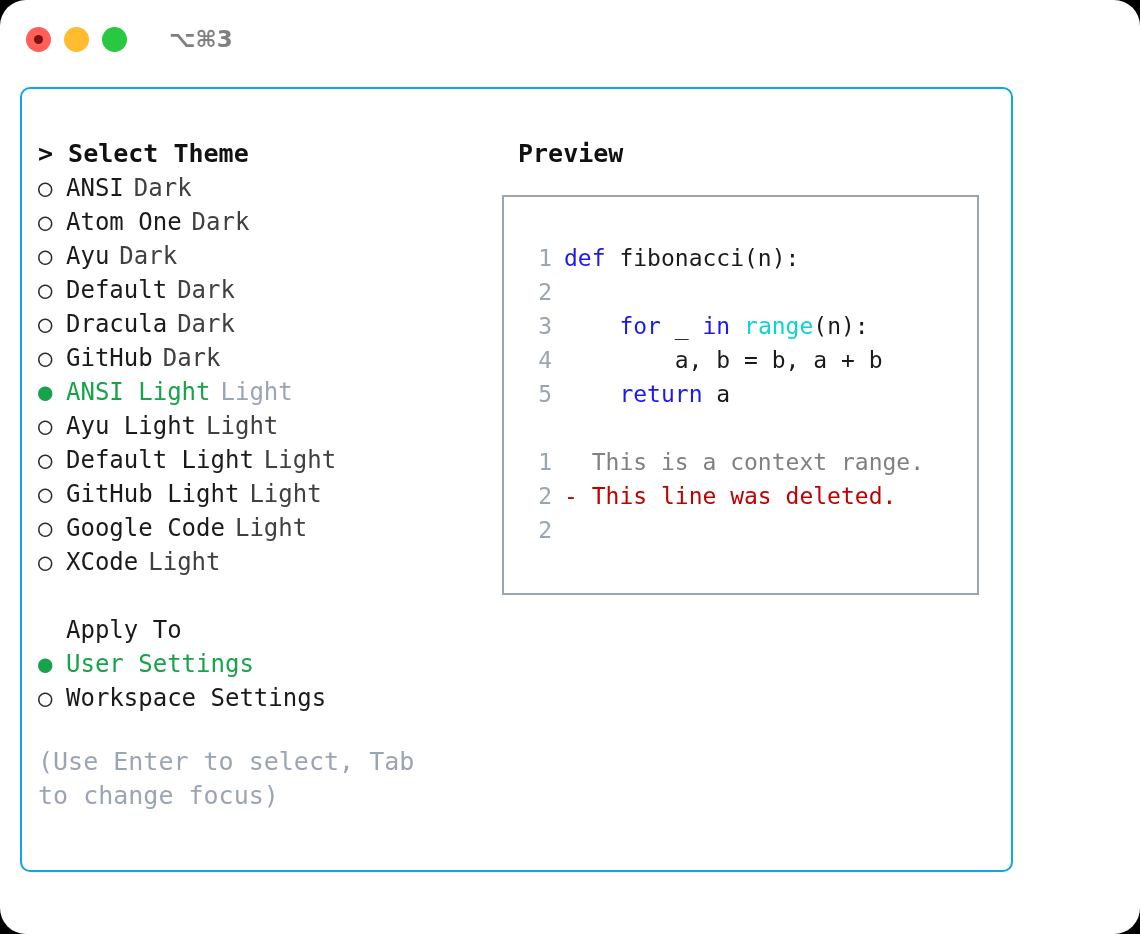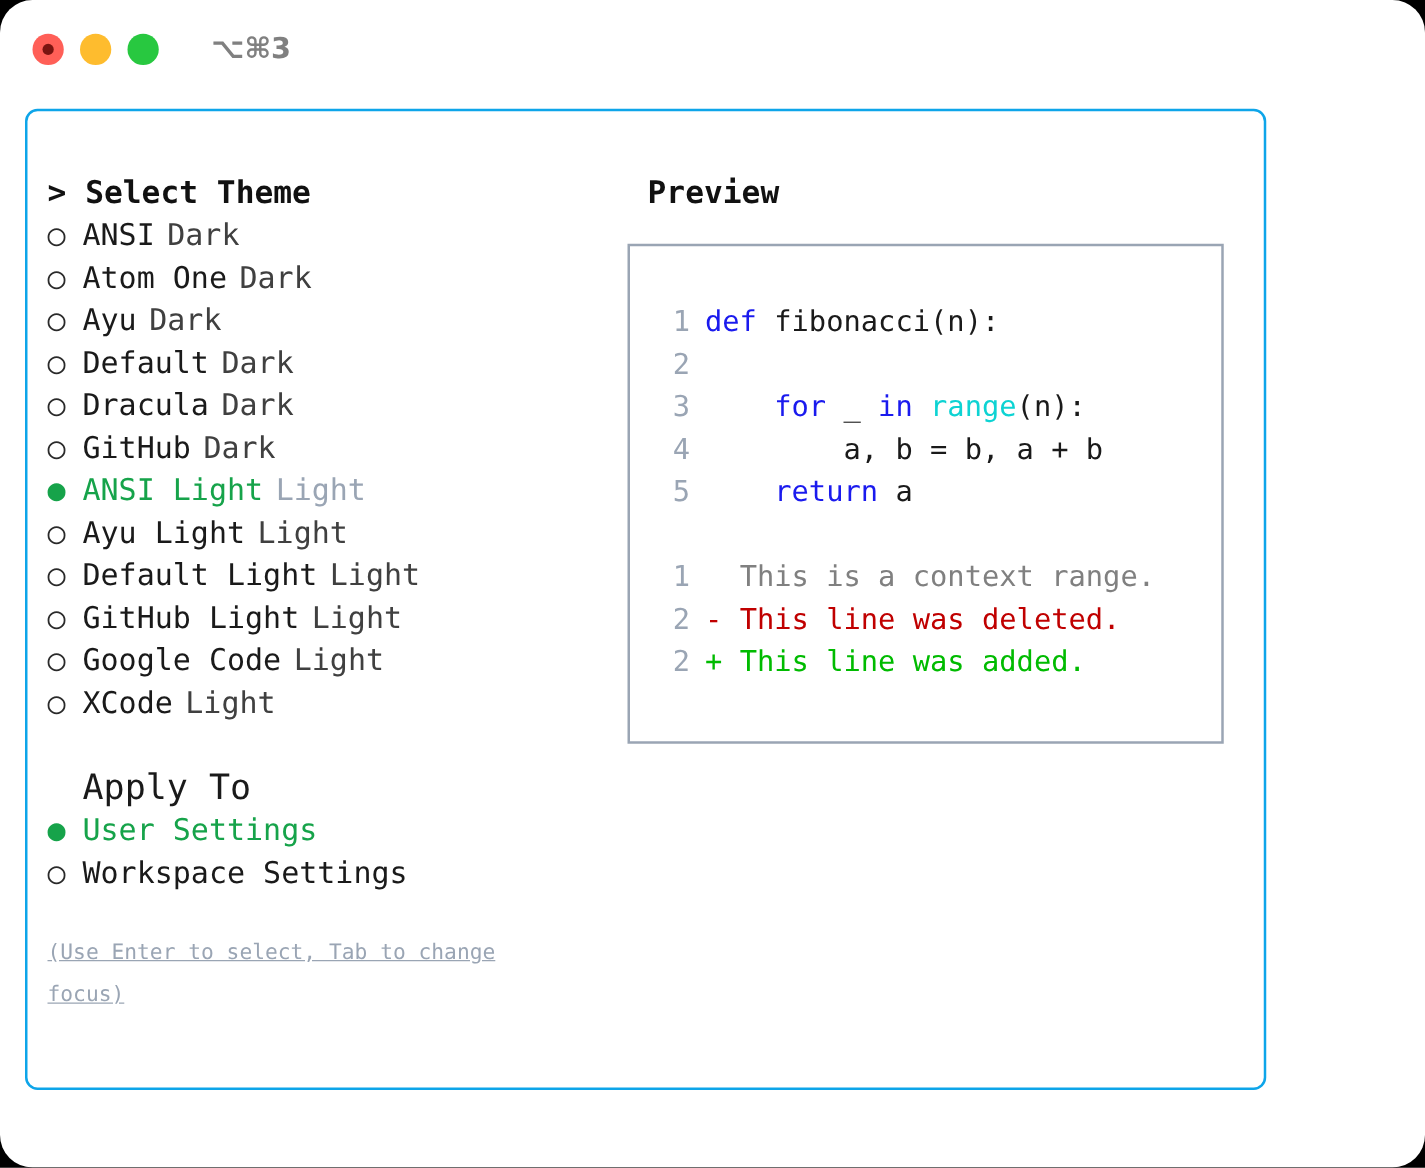--- a/index.html
+++ b/index.html
@@ -128,33 +128,32 @@
     color: #404040;
     margin-left: 10px;
   }
   .theme-kind.sel { color: #9aa5b4; }
 
   .spacer-row { height: 34px; }
 
   .subheading {
     height: 34px;
     line-height: 34px;
-    font-size: 28px;
+    font-size: 24px;
     color: #1a1a1a;
     padding-left: 28px;
     white-space: pre;
   }
 
   .hint {
     margin-top: 30px;
-    font-size: 17px;
+    font-size: 25px;
     line-height: 34px;
     color: #9aa5b4;
     width: 400px;
-    text-decoration: underline;
   }
 
   
   .right-col {
     position: absolute;
     left: 480px;
     top: 48px;
     width: 490px;
   }
   .preview-title {
@@ -254,20 +253,20 @@
               <div class="code-line"><span class="lineno">1</span><span class="code-body"><span class="kw">def</span><span class="plain"> fibonacci(n):</span></span></div>
               <div class="code-line"><span class="lineno">2</span></div>
               <div class="code-line"><span class="lineno">3</span><span class="code-body"><span class="plain">    </span><span class="kw">for</span><span class="plain"> _ </span><span class="kw">in</span><span class="plain"> </span><span class="fn">range</span><span class="plain">(n):</span></span></div>
               <div class="code-line"><span class="lineno">4</span><span class="code-body"><span class="plain">        a, b = b, a + b</span></span></div>
               <div class="code-line"><span class="lineno">5</span><span class="code-body"><span class="plain">    </span><span class="kw">return</span><span class="plain"> a</span></span></div>
             </div>
           <div class="blank-line"></div>
           <div id="diff-list">
               <div class="code-line"><span class="lineno">1</span><span class="code-body d-ctx"><span> </span><span> This is a context range.</span></span></div>
               <div class="code-line"><span class="lineno">2</span><span class="code-body d-del"><span>-</span><span> This line was deleted.</span></span></div>
-              <div class="code-line"><span class="lineno">2</span><span class="code-body d-add"><span>+</span><span> This line was added.</span></span></div>
+              <div class="code-line"><span class="lineno">2</span></div>
             </div>
         </div>
       </div>
 
     </div>
   </div>
 </div>
 
 </body></html>

